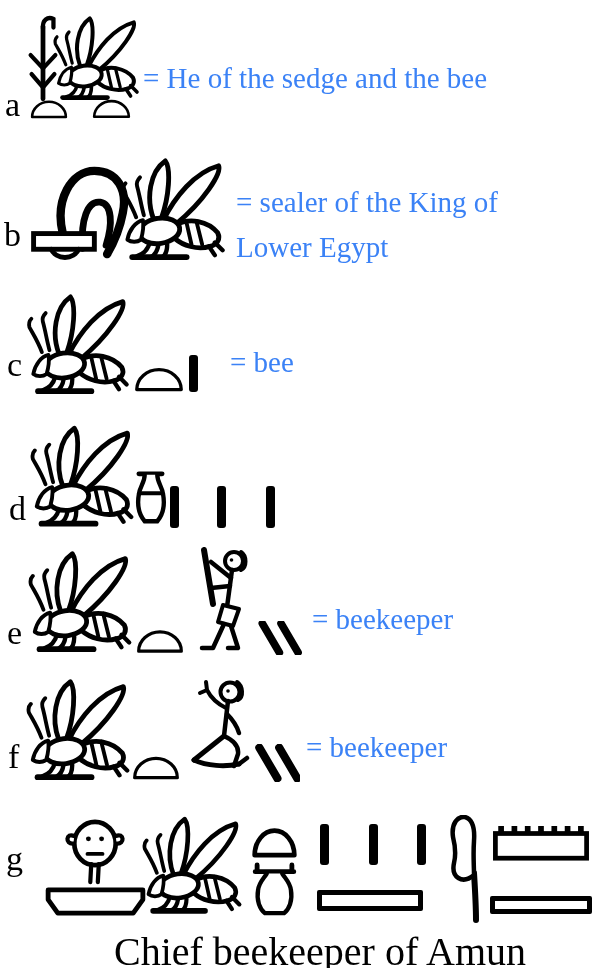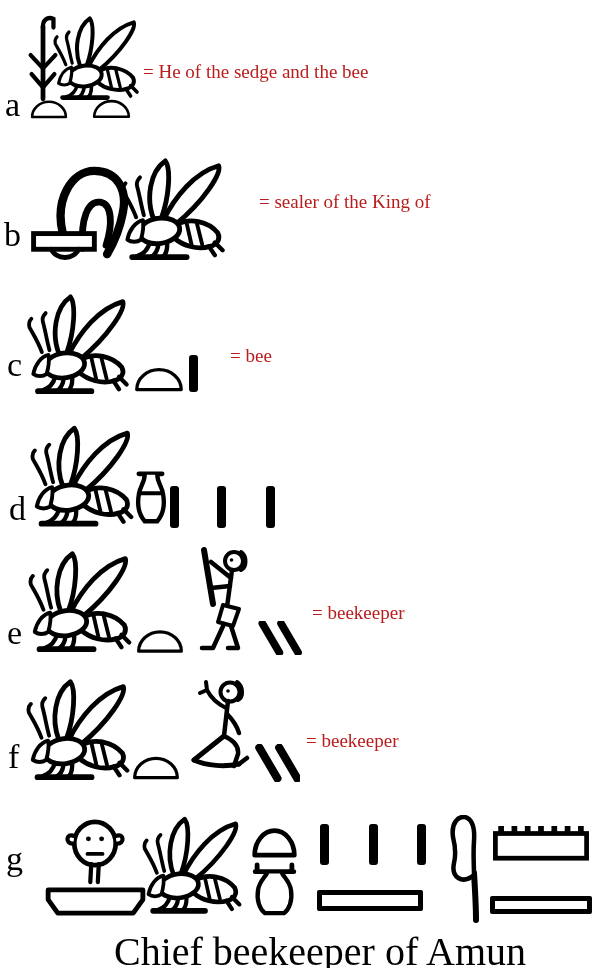--- a/index.html
+++ b/index.html
@@ -2,21 +2,21 @@
 <html><head>
 <meta charset="utf-8">
 <style>
   html,body{margin:0;padding:0;background:#fff;}
   #canvas{
     position:relative;width:610px;height:968px;background:#ffffff;
     font-family:"Liberation Serif", serif;color:#000;overflow:hidden;
   }
   .abs{position:absolute;}
   .row-label{font-size:34px;line-height:1;color:#000;}
-  .meaning{font-size:19px;line-height:1.3;color:#b91c1c;white-space:nowrap;}
+  .meaning{font-size:29px;line-height:1.3;color:#3b82f6;white-space:nowrap;}
   .caption{font-size:40px;line-height:1.2;color:#000;text-align:center;}
   .vstroke{background:#000;border-radius:3px;}
   .hrect{background:#fff;border:5px solid #000;box-sizing:border-box;border-radius:2px;}
   svg{display:block;}
   #glyph-defs{position:absolute;width:0;height:0;overflow:hidden;}
 </style>
 </head>
 <body>
 
 <div id="canvas">
@@ -73,21 +73,22 @@
     <g stroke="#000" fill="none" stroke-linecap="round">
       <path d="M33,72 C24,36 42,7 65,7 C89,7 99,27 94,50 C91,66 85,80 78,92" stroke-width="8.5"></path>
       <path d="M53,86 C51,57 58,37 71,39 C83,41 84,61 77,83" stroke-width="7"></path>
       <rect x="3" y="71" width="62" height="16" fill="#fff" stroke-width="5"></rect>
       <path d="M21,87 A15,13 0 0 0 49,87" stroke-width="5"></path>
     </g>
   </svg>
   <svg class="abs" style="left:120px;top:158px;" width="108" height="102">
       <use href="#g-bee"></use>
     </svg>
-  <div class="abs meaning" style="left:236px;top:190px;margin-left:23px;">= sealer of the King of</div>
+  <div class="abs meaning" style="left:236px;top:184px;">= sealer of the King of</div>
+  <div class="abs meaning" style="left:236px;top:229px;">Lower Egypt</div>
 
   <span class="abs row-label" style="left:7px;top:348px;">c</span>
   <svg class="abs" style="left:24px;top:294px;" width="110" height="100">
       <use href="#g-bee"></use>
     </svg>
   <svg class="abs" style="left:134px;top:366px;" width="50" height="26">
       <use href="#g-loaf"></use>
     </svg>
   <div class="abs vstroke" style="left:189px;top:355px;width:9px;height:37px;"></div>
   <div class="abs meaning" style="left:230px;top:344px;text-align:center;">= bee</div>

